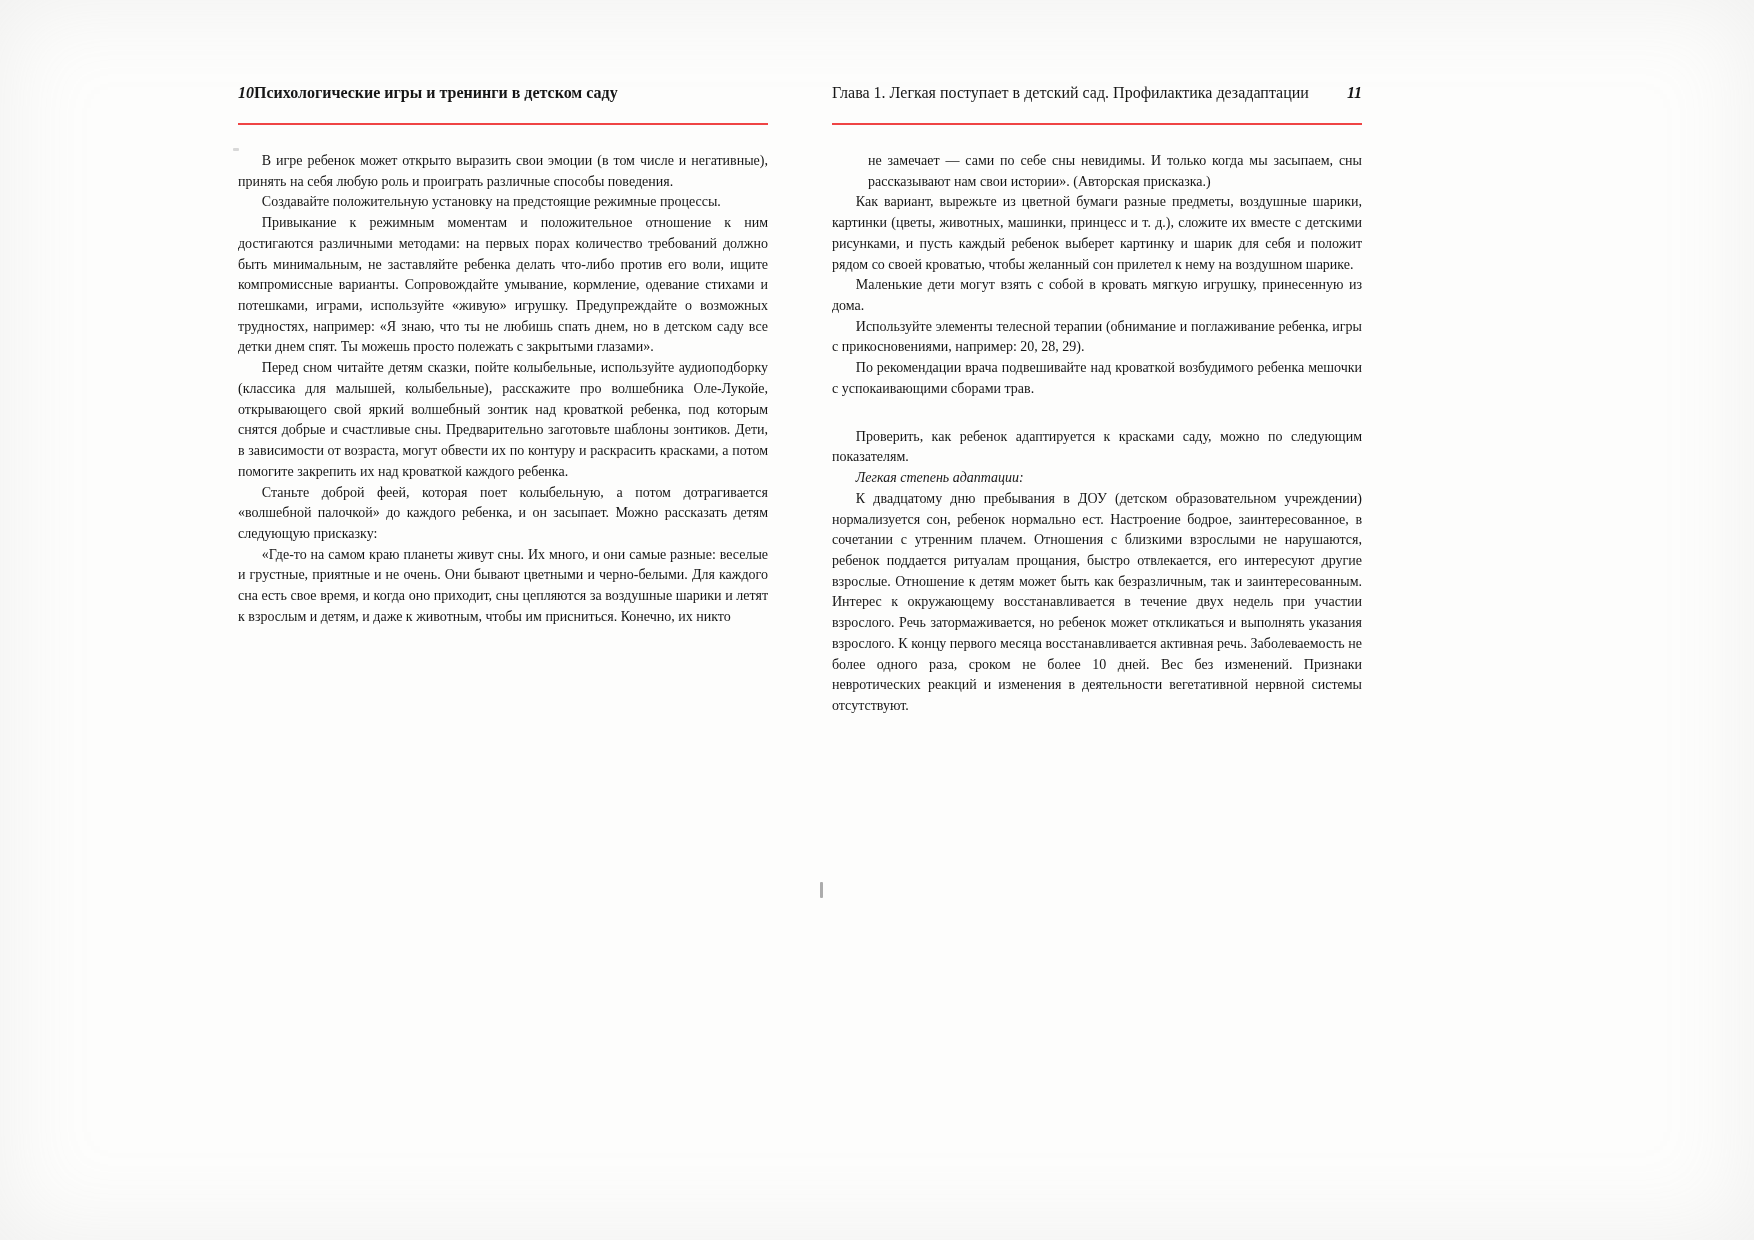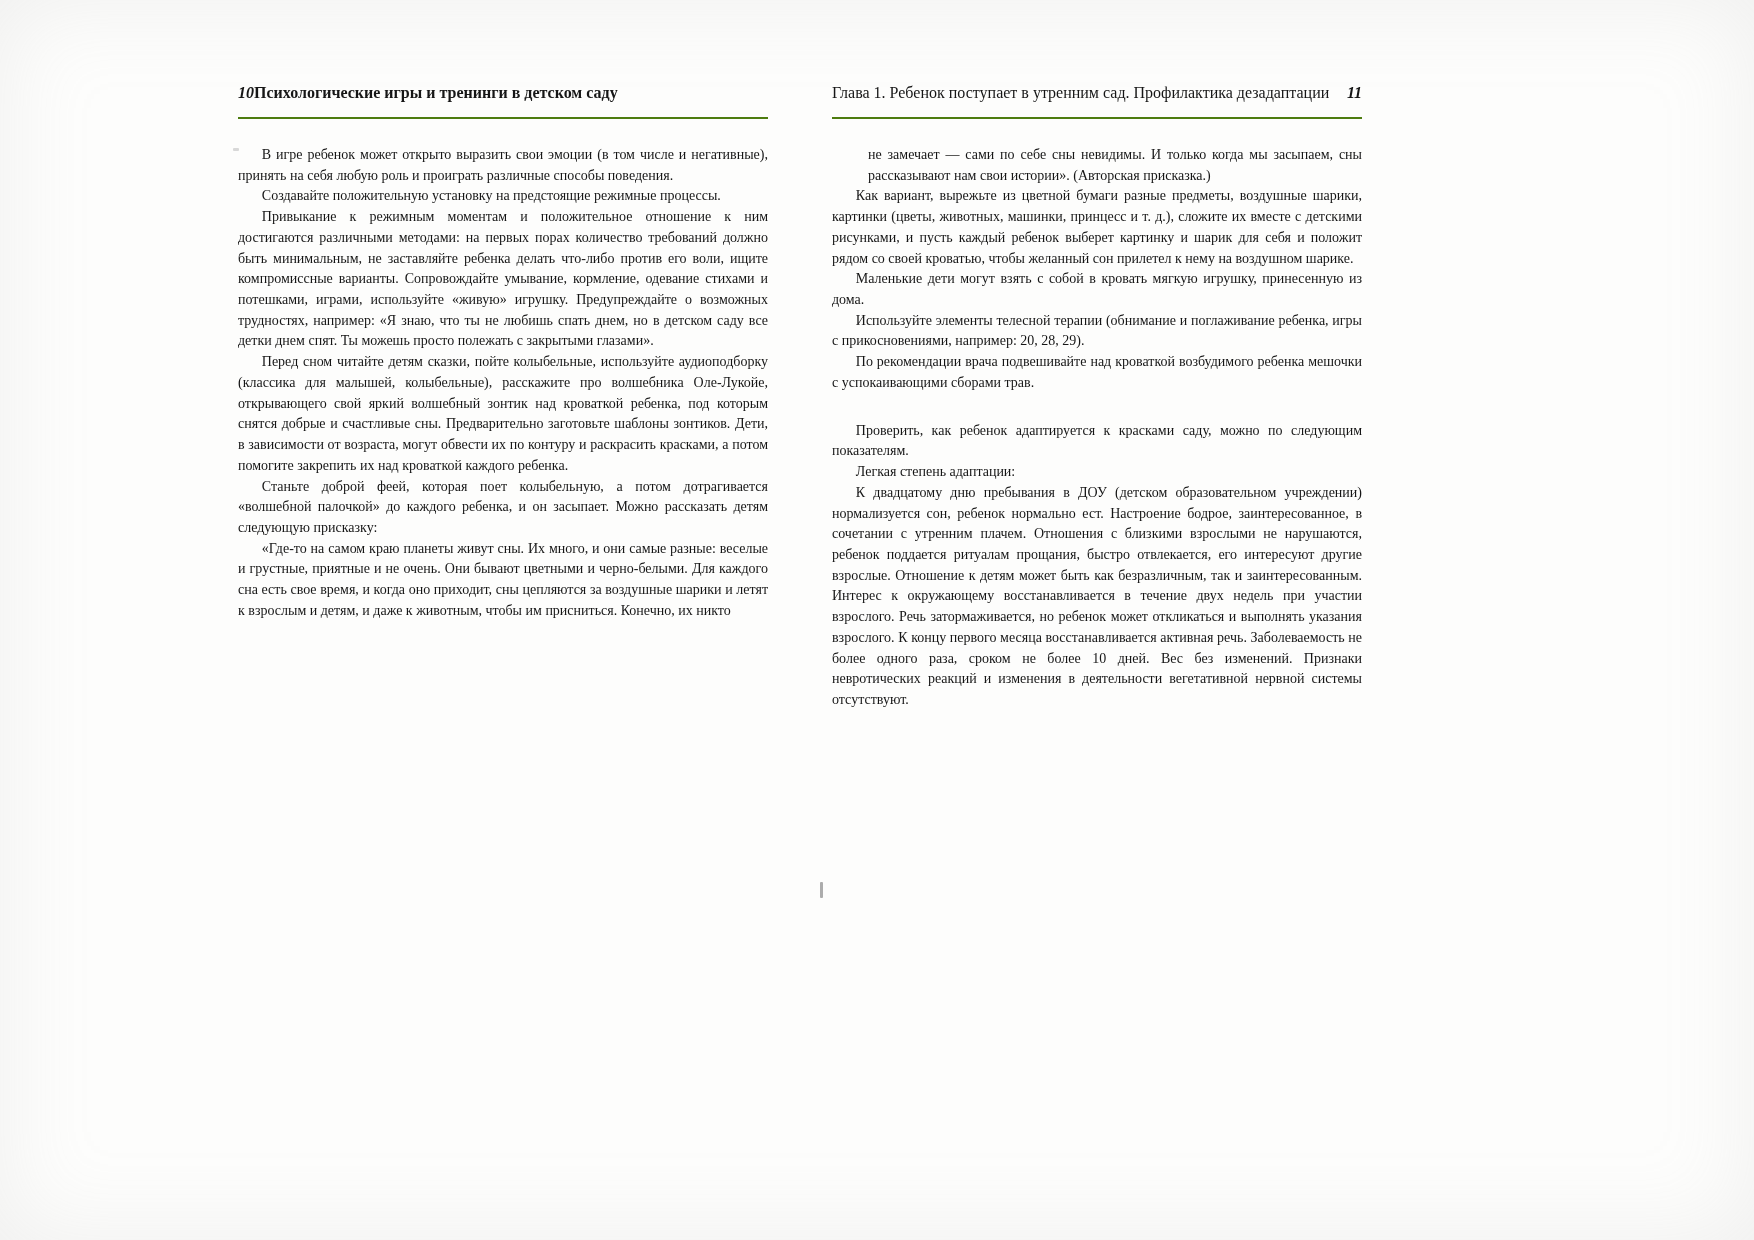--- a/index.html
+++ b/index.html
@@ -23,22 +23,22 @@
     display: flex;
     gap: 64px;
   }
   .page-col {
     width: 530px;
   }
   .running-header {
     display: flex;
     align-items: baseline;
     font-size: 16px;
-    border-bottom: 2px solid #4d7c0f;
-    padding-bottom: 15px;
+    border-bottom: 2px solid #ef4444;
+    padding-bottom: 21px;
     margin-bottom: 26px;
     white-space: nowrap;
   }
   .running-header .num {
     font-style: italic;
     font-weight: 700;
   }
   .header-title-left {
     flex: 1;
     text-align: left;
@@ -66,20 +66,21 @@
     text-indent: 0;
     margin-left: 36px;
   }
   .page-body p.space-before {
     margin-top: 27px;
   }
   .page-body span.bold {
     font-weight: 400;
   }
   .page-body span.italic {
+    font-style: italic;
     margin-top: 28px;
   }
   .scan-artifact {
     position: absolute;
     background: #6a6a6a;
     opacity: 0.55;
     border-radius: 1px;
   }
   .artifact-1 { left: 820px; top: 882px; width: 3px; height: 16px; }
   .artifact-2 { left: 233px; top: 148px; width: 6px; height: 3px; opacity: 0.25; }
@@ -108,21 +109,21 @@
           <p><span class="bold">Создавайте положительную установку на предстоящие режимные процессы.</span></p>
           <p><span>Привыкание к режимным моментам и положительное отношение к ним достигаются различными методами: на первых порах количество требований должно быть минимальным, не заставляйте ребенка делать что-либо против его воли, ищите компромиссные варианты. Сопровождайте умывание, кормление, одевание стихами и потешками, играми, используйте «живую» игрушку. Предупреждайте о возможных трудностях, например: «Я знаю, что ты не любишь спать днем, но в детском саду все детки днем спят. Ты можешь просто полежать с закрытыми глазами».</span></p>
           <p><span>Перед сном читайте детям сказки, пойте колыбельные, используйте аудиоподборку (классика для малышей, колыбельные), расскажите про волшебника Оле-Лукойе, открывающего свой яркий волшебный зонтик над кроваткой ребенка, под которым снятся добрые и счастливые сны. Предварительно заготовьте шаблоны зонтиков. Дети, в зависимости от возраста, могут обвести их по контуру и раскрасить красками, а потом помогите закрепить их над кроваткой каждого ребенка.</span></p>
           <p><span>Станьте доброй феей, которая поет колыбельную, а потом дотрагивается «волшебной палочкой» до каждого ребенка, и он засыпает. Можно рассказать детям следующую присказку:</span></p>
           <p><span>«Где-то на самом краю планеты живут сны. Их много, и они самые разные: веселые и грустные, приятные и не очень. Они бывают цветными и черно-белыми. Для каждого сна есть свое время, и когда оно приходит, сны цепляются за воздушные шарики и летят к взрослым и детям, и даже к животным, чтобы им присниться. Конечно, их никто</span></p>
         </div>
     </div>
 
     <div class="page-col">
       <div class="running-header">
-        <span class="header-title-right"><span class="chapter-label">Глава 1.</span><span> Ребенок поступает в утренним сад. Профилактика дезадаптации</span></span>
+        <span class="header-title-right"><span class="chapter-label">Глава 1.</span><span> Легкая поступает в детский сад. Профилактика дезадаптации</span></span>
         <span class="num">11</span>
       </div>
       <div class="page-body">
           <p class="no-indent"><span>не замечает — сами по себе сны невидимы. И только когда мы засыпаем, сны рассказывают нам свои истории». (Авторская присказка.)</span></p>
           <p><span>Как вариант, вырежьте из цветной бумаги разные предметы, воздушные шарики, картинки (цветы, животных, машинки, принцесс и т. д.), сложите их вместе с детскими рисунками, и пусть каждый ребенок выберет картинку и шарик для себя и положит рядом со своей кроватью, чтобы желанный сон прилетел к нему на воздушном шарике.</span></p>
           <p><span>Маленькие дети могут взять с собой в кровать мягкую игрушку, принесенную из дома.</span></p>
           <p><span class="bold">Используйте элементы телесной терапии </span><span>(обнимание и поглаживание ребенка, игры с прикосновениями, например: 20, 28, 29).</span></p>
           <p><span class="bold">По рекомендации врача подвешивайте над кроваткой возбудимого ребенка мешочки с успокаивающими сборами трав.</span></p>
           <p class="space-before"><span>Проверить, как ребенок адаптируется к красками саду, можно по следующим показателям.</span></p>
           <p><span class="italic">Легкая степень адаптации:</span></p>

